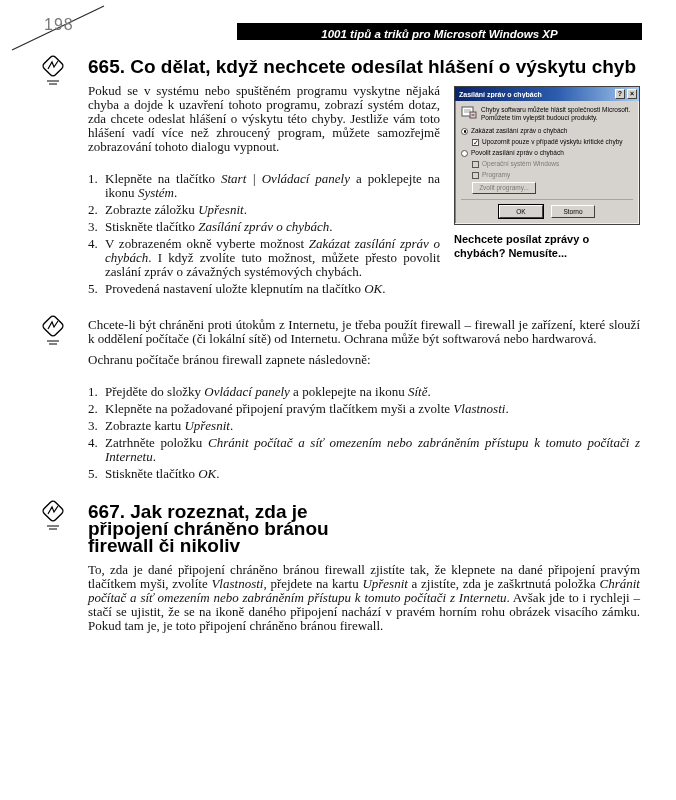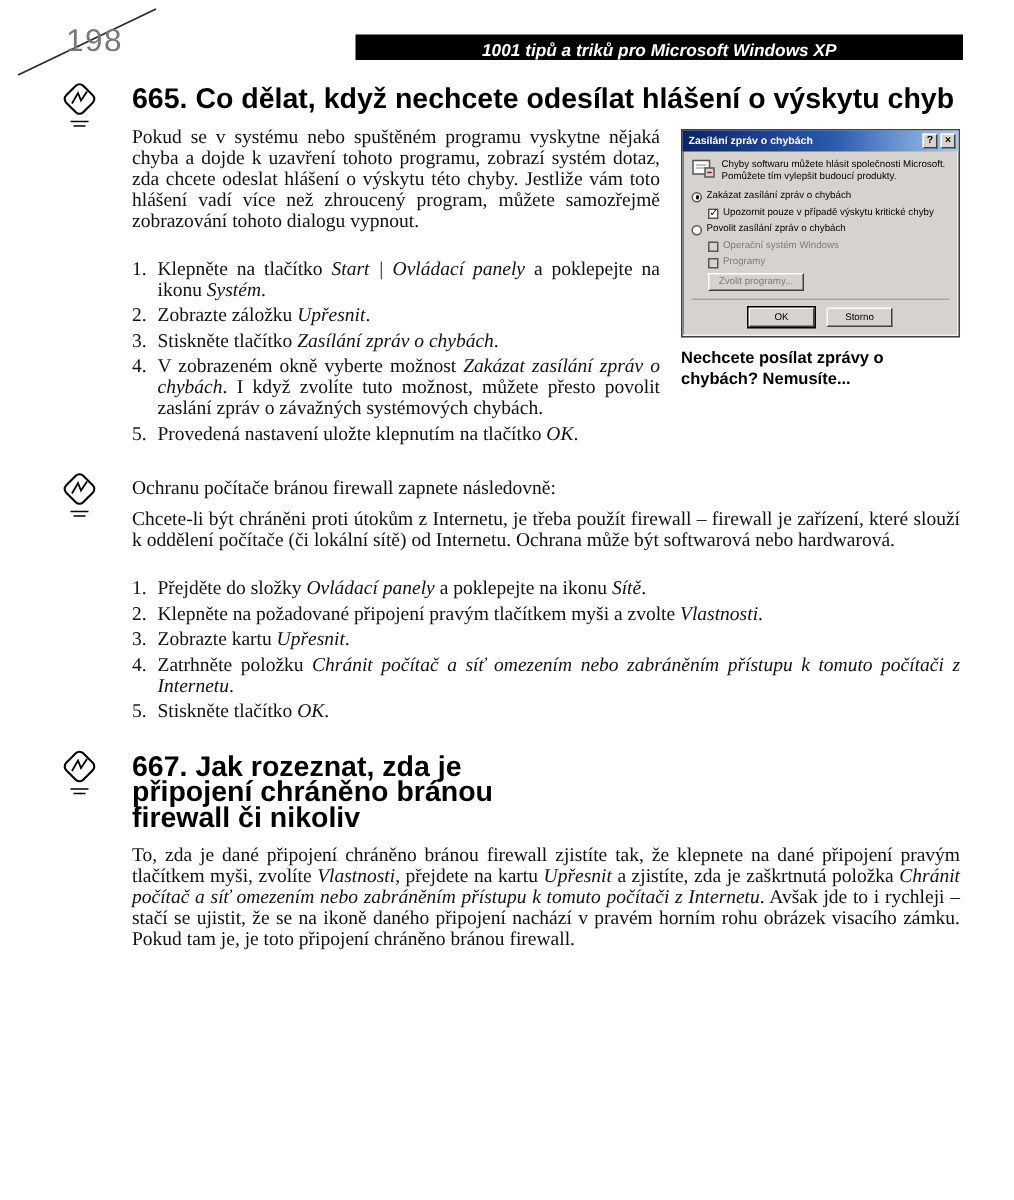--- a/index.html
+++ b/index.html
@@ -12,21 +12,21 @@
     color:#111;
     overflow:hidden;
     padding:58px 36px 0 88px;
   }
   
   .hdr { position:absolute; left:0; top:0; width:676px; height:55px; }
   .corner-line { position:absolute; left:0; top:0; }
   .page-number {
     position:absolute; left:44px; top:16px;
     font-family:"Liberation Sans", sans-serif;
-    font-size:21px; color:#787878; letter-spacing:1px;text-align:center;
+    font-size:16px; color:#787878; letter-spacing:1px;text-align:center;
   }
   .title-bar {
     position:absolute; left:237px; top:23px; right:34px; height:17px;
     background:#000;
     display:flex; align-items:flex-end; justify-content:center;
   }
   .title-bar span {
     font-family:"Liberation Sans", sans-serif;
     font-size:11.5px; font-weight:bold; font-style:italic;
     color:#fff; white-space:nowrap;
@@ -207,22 +207,22 @@
 
   <section>
     <div class="tip-icon">
       <svg width="30" height="34" viewBox="0 0 30 34">
         <rect x="7" y="4" width="16" height="16" rx="3.5" transform="rotate(45 15 12)" fill="#fff" stroke="#000" stroke-width="1.4"></rect>
         <polyline points="10,15 14,8 16,13 20,7" fill="none" stroke="#000" stroke-width="1.2"></polyline>
         <line x1="9" y1="27" x2="21" y2="27" stroke="#000" stroke-width="1"></line>
         <line x1="11" y1="30" x2="19" y2="30" stroke="#000" stroke-width="1"></line>
       </svg>
     </div>
+    <p class="body">Chcete-li být chráněni proti útokům z Internetu, je třeba použít firewall – firewall je zařízení, které slouží k oddělení počítače (či lokální sítě) od Internetu. Ochrana může být softwarová nebo hardwarová.</p>
     <p class="body lead">Ochranu počítače bránou firewall zapnete následovně:</p>
-    <p class="body">Chcete-li být chráněni proti útokům z Internetu, je třeba použít firewall – firewall je zařízení, které slouží k oddělení počítače (či lokální sítě) od Internetu. Ochrana může být softwarová nebo hardwarová.</p>
     <ol class="steps">
       <li><span>Přejděte do složky </span><span class="it">Ovládací panely</span><span> a poklepejte na ikonu </span><span class="it">Sítě</span><span>.</span></li>
       <li><span>Klepněte na požadované připojení pravým tlačítkem myši a zvolte </span><span class="it">Vlastnosti</span><span>.</span></li>
       <li><span>Zobrazte kartu </span><span class="it">Upřesnit</span><span>.</span></li>
       <li><span>Zatrhněte položku </span><span class="it">Chránit počítač a síť omezením nebo zabráněním přístupu k tomuto počítači z Internetu</span><span>.</span></li>
       <li><span>Stiskněte tlačítko </span><span class="it">OK</span><span>.</span></li>
     </ol>
   </section>
 
   <section>

